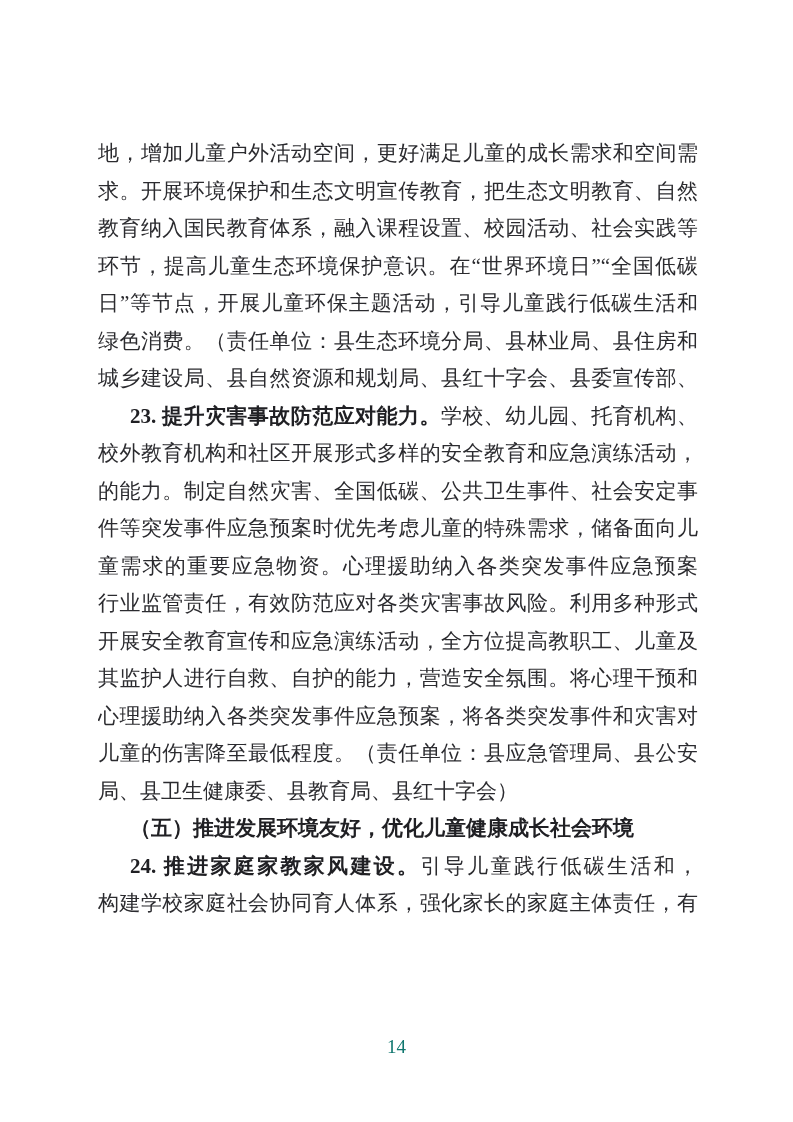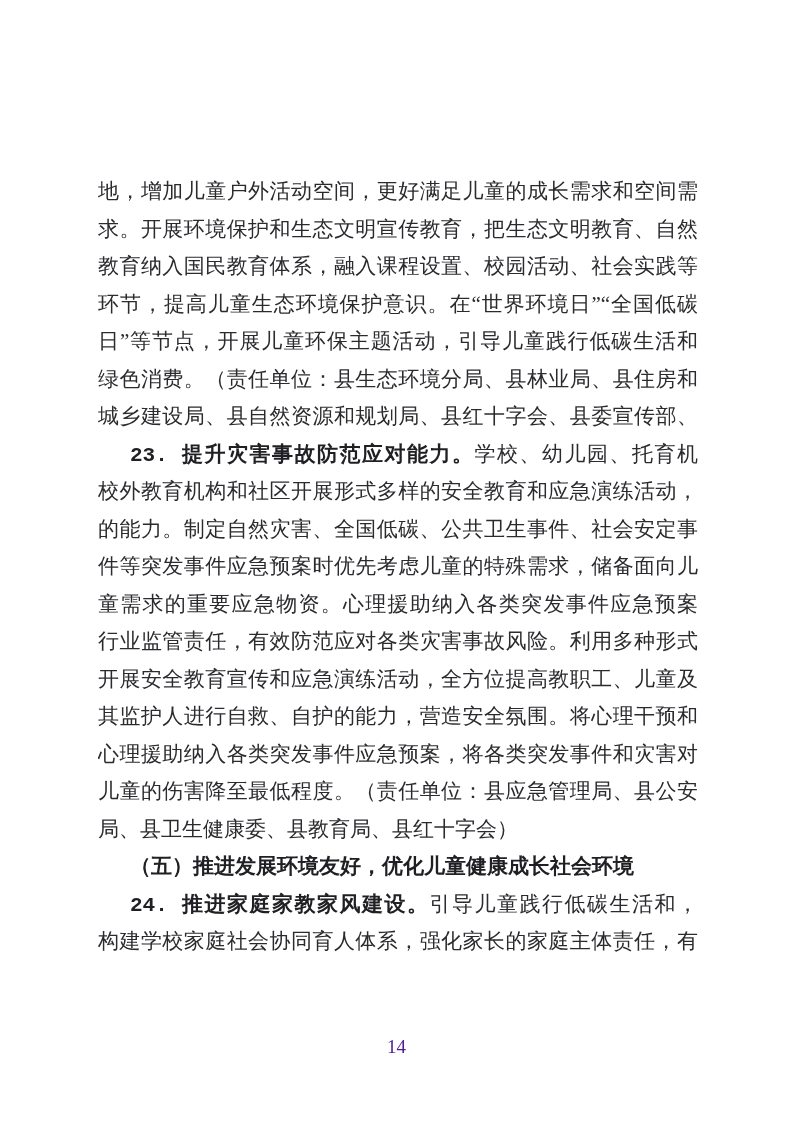--- a/index.html
+++ b/index.html
@@ -11,51 +11,49 @@
   }
   .page {
     position: relative;
     width: 793px; height: 1122px;
     background: #ffffff;
   }
   .textblock {
     position: absolute;
     left: 98px; top: 135px;
     width: 600px;
-    margin-top: 38px;
   }
   .line {
     font-size: 21px;
     line-height: 37.5px;
     height: 37.5px;
     color: #2b2b2f;
     text-align: justify;
     text-align-last: justify;
     text-justify: inter-character;
     overflow: hidden;
   }
   .line.last {
     text-align-last: left;
   }
   .line.indent {
     text-indent: 32px;
   }
   .b {
     font-weight: 700;
     color: #202024;
-    font-family: Liberation Mono, monospace;
   }
   .pagenum {
     position: absolute;
     left: 0; top: 1036px;
     width: 793px;
     text-align: center;
     font-size: 19px;
     line-height: 22px;
-    color: #4c1d95;
+    color: #0f766e;
   }
 </style>
 </head>
 <body>
 
 <div class="page">
   <div class="textblock">
     <div class="line"><span class="b"></span><span>地，增加儿童户外活动空间，更好满足儿童的成长需求和空间需</span></div>
     <div class="line"><span class="b"></span><span>求。开展环境保护和生态文明宣传教育，把生态文明教育、自然</span></div>
     <div class="line"><span class="b"></span><span>教育纳入国民教育体系，融入课程设置、校园活动、社会实践等</span></div>

